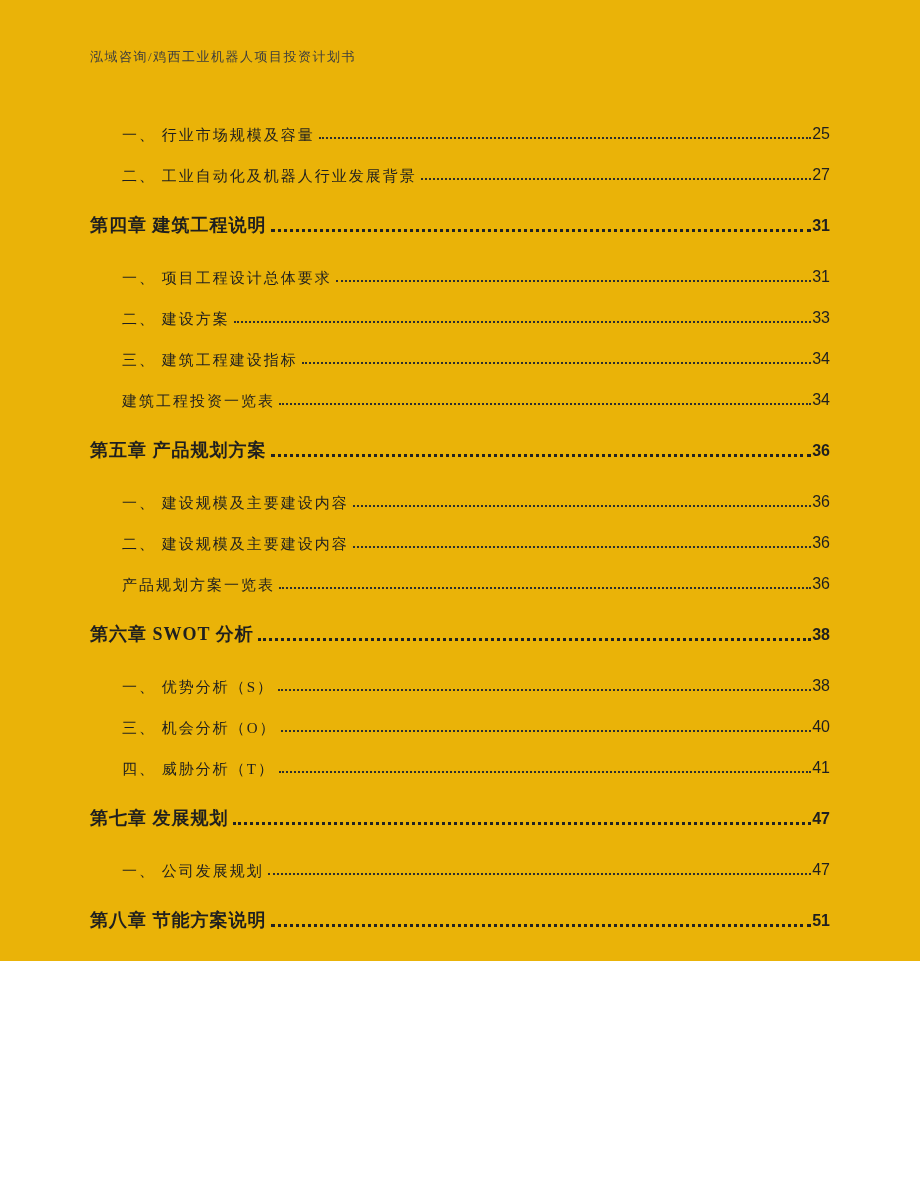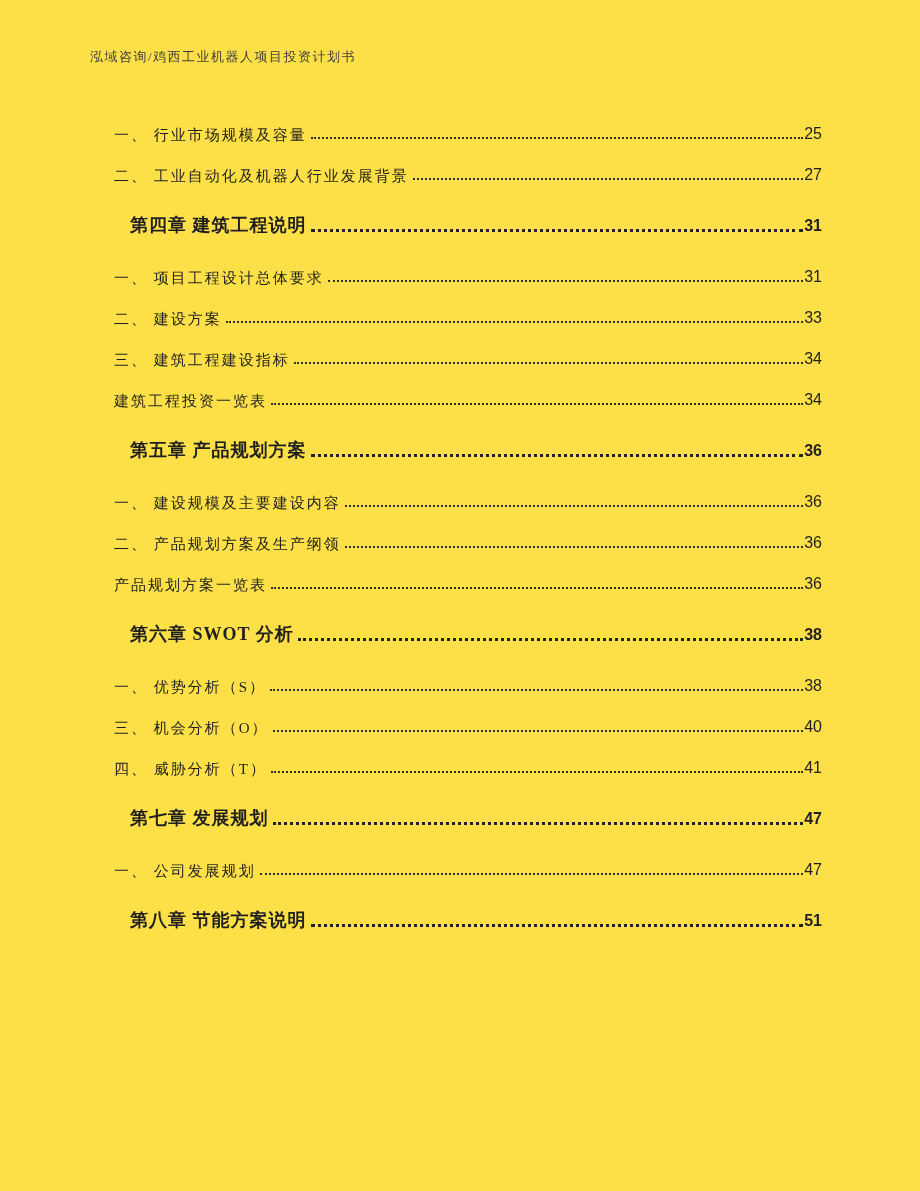--- a/index.html
+++ b/index.html
@@ -3,38 +3,38 @@
 <meta charset="utf-8">
 <style>
   html, body {
     margin: 0;
     padding: 0;
     background: #ffffff;
   }
   .page {
     position: relative;
     width: 920px;
-    height: 1191px;
-    background: #fde047;
+    height: 961px;
+    background: #eab308;
     overflow: hidden;
     font-family: "Liberation Serif", "DejaVu Serif", serif;
     color: #1f1f1f;
   }
   .doc-header {
     position: absolute;
     left: 90px;
     top: 48px;
     font-size: 13px;
     letter-spacing: 1.5px;
     color: #3d3d3d;
     white-space: nowrap;
   }
   .toc {
     position: absolute;
-    left: 82px;
+    left: 90px;
     top: 102px;
     width: 740px;
   }
   .toc-row {
     display: flex;
     align-items: flex-end;
     height: 41px;
     box-sizing: border-box;
   }
   .toc-row .label {
@@ -66,21 +66,20 @@
   
   .toc-row.chapter {
     margin-top: 10px;
     margin-bottom: 10px;
     font-weight: bold;
   }
   .toc-row.chapter .label {
     font-size: 18px;
     letter-spacing: 1px;
     line-height: 1.05;
-    margin-left: 48px;
   }
   .toc-row.chapter .leader {
     border-bottom: 3px dotted #222222;
     margin-bottom: 3px;
   }
   .toc-row.chapter .pagenum {
     font-weight: bold;
     font-size: 16px;
   }
 </style>
@@ -130,21 +129,21 @@
         <span class="label">第五章 产品规划方案</span>
         <span class="leader"></span>
         <span class="pagenum">36</span>
       </div>
       <div class="toc-row sub">
         <span class="label">一、 建设规模及主要建设内容</span>
         <span class="leader"></span>
         <span class="pagenum">36</span>
       </div>
       <div class="toc-row sub">
-        <span class="label">二、 产品规划方案及生产纲领</span>
+        <span class="label">二、 建设规模及主要建设内容</span>
         <span class="leader"></span>
         <span class="pagenum">36</span>
       </div>
       <div class="toc-row plain">
         <span class="label">产品规划方案一览表</span>
         <span class="leader"></span>
         <span class="pagenum">36</span>
       </div>
       <div class="toc-row chapter">
         <span class="label">第六章 SWOT 分析</span>

